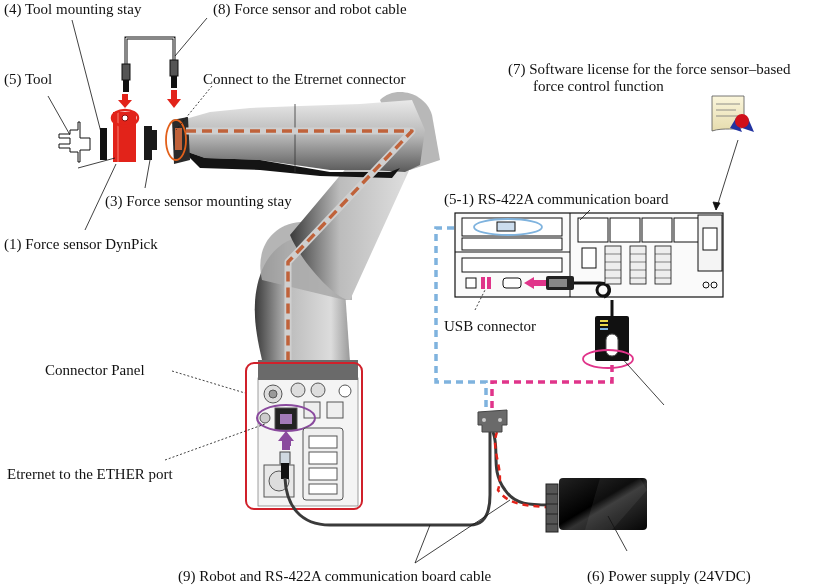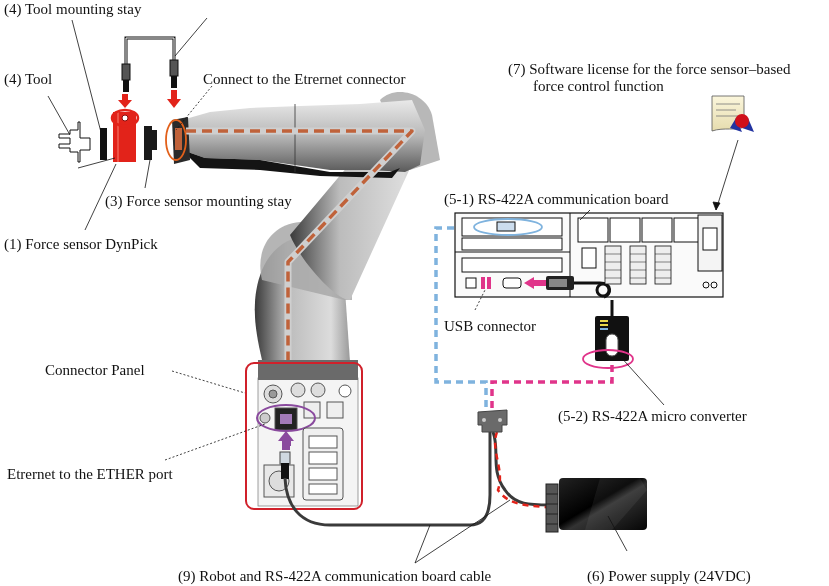--- a/index.html
+++ b/index.html
@@ -240,27 +240,27 @@
     <line x1="172" y1="371" x2="245" y2="393" stroke-dasharray="2 2"></line>
     <line x1="165" y1="460" x2="265" y2="424" stroke-dasharray="2 2"></line>
     <line x1="664" y1="405" x2="619" y2="355"></line>
     <line x1="627" y1="551" x2="608" y2="516"></line>
     <line x1="415" y1="563" x2="430" y2="525"></line>
     <line x1="415" y1="563" x2="510" y2="500"></line>
   </g>
 </svg>
 
 <div class="lbl" style="left:4px;top:1px">(4) Tool mounting stay</div>
-<div class="lbl" style="left:4px;top:71px">(4) Tool</div>
+<div class="lbl" style="left:213px;top:1px">(8) Force sensor and robot cable</div>
+<div class="lbl" style="left:4px;top:71px">(5) Tool</div>
 <div class="lbl" style="left:203px;top:71px">Connect to the Etrernet connector</div>
 <div class="lbl" style="left:508px;top:61px">(7) Software license for the force sensor–based</div>
 <div class="lbl" style="left:533px;top:78px">force control function</div>
 <div class="lbl" style="left:105px;top:193px">(3) Force sensor mounting stay</div>
 <div class="lbl" style="left:444px;top:191px">(5-1) RS-422A communication board</div>
 <div class="lbl" style="left:4px;top:236px">(1) Force sensor DynPick</div>
 <div class="lbl" style="left:444px;top:318px">USB connector</div>
 <div class="lbl" style="left:45px;top:362px">Connector Panel</div>
-<div class="lbl" style="left:558px;top:408px">(5-2) RS-422A micro converter</div>
 <div class="lbl" style="left:7px;top:466px">Etrernet to the ETHER port</div>
 <div class="lbl" style="left:178px;top:568px">(9) Robot and RS-422A communication board cable</div>
 <div class="lbl" style="left:587px;top:568px">(6) Power supply (24VDC)</div>
 
 </div>
 
 </body></html>

